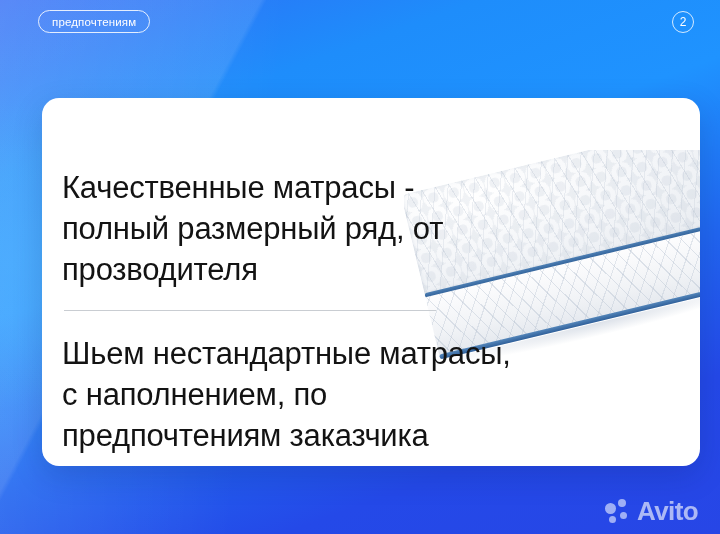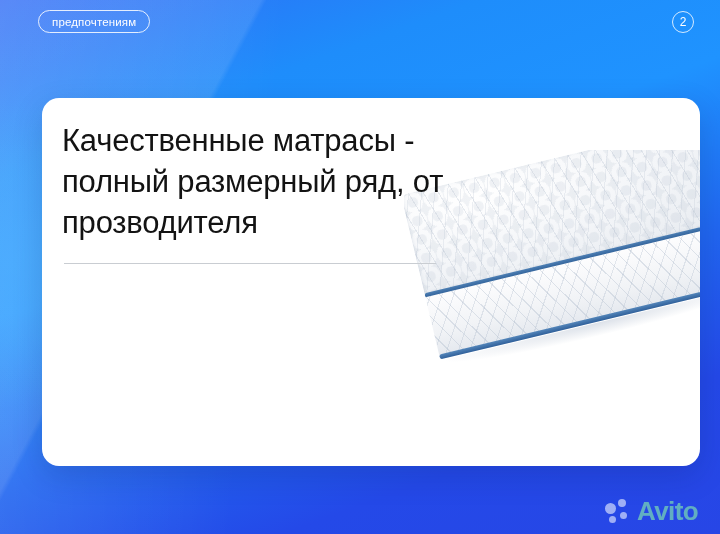--- a/index.html
+++ b/index.html
@@ -125,21 +125,21 @@
     background:radial-gradient(ellipse at 50% 0%, rgba(120,140,170,0.26), rgba(255,255,255,0) 72%);
   }
 
   
   .content { position:absolute; left:20px; top:22px; width:420px; }
   .headline {
     font-size:31px;
     line-height:41px;
     color:#131313;
     letter-spacing:-0.2px;
-    position:relative; z-index:2;
+    position:relative; z-index:2;margin-top:47px;
   }
   .divider {
     width:372px; height:1px;
     background:#c9cdd2;
     margin:20px 0 22px 2px;
   }
   .subline {
     font-size:31px;
     line-height:41px;
     color:#131313;
@@ -153,21 +153,21 @@
     position:absolute; right:22px; bottom:10px;
     display:flex; align-items:center; gap:7px;
     opacity:0.62;
   }
   .wm-dots { position:relative; width:25px; height:25px; }
   .wm-dots i { position:absolute; display:block; border-radius:50%; background:#eaf0ff; }
   .wm-d1 { width:11px; height:11px; left:0; top:4px; }
   .wm-d2 { width:8px;  height:8px;  left:13px; top:0; }
   .wm-d3 { width:7px;  height:7px;  left:4px;  top:17px; }
   .wm-d4 { width:7px;  height:7px;  left:15px; top:13px; }
-  .wm-text { color:#86efac; font-size:26px; font-weight:bold; letter-spacing:-0.6px; line-height:1; }
+  .wm-text { color:#ffffff; font-size:26px; font-weight:bold; letter-spacing:-0.6px; line-height:1; }
 </style>
 </head>
 <body>
 
 <div class="bg">
   <div class="bg-sheen"></div>
   <div class="bg-glow"></div>
 </div>
 
 <div class="pill">предпочтениям</div>
@@ -184,20 +184,21 @@
       <div class="matt-pipe2"></div>
       <div class="matt-shadow"></div>
     </div>
   </div>
 
   <div class="content">
     <div class="headline">Качественные матрасы - полный размерный ряд, от прозводителя</div>
 
     <div class="divider"></div>
 
+    <div class="subline">Шьем нестандартные матрасы, с наполнением, по предпочтениям заказчика</div>
   </div>
 </div>
 
 <div class="watermark">
   <span class="wm-dots">
     <i class="wm-d1"></i>
       <i class="wm-d2"></i>
       <i class="wm-d3"></i>
       <i class="wm-d4"></i>
   </span>

